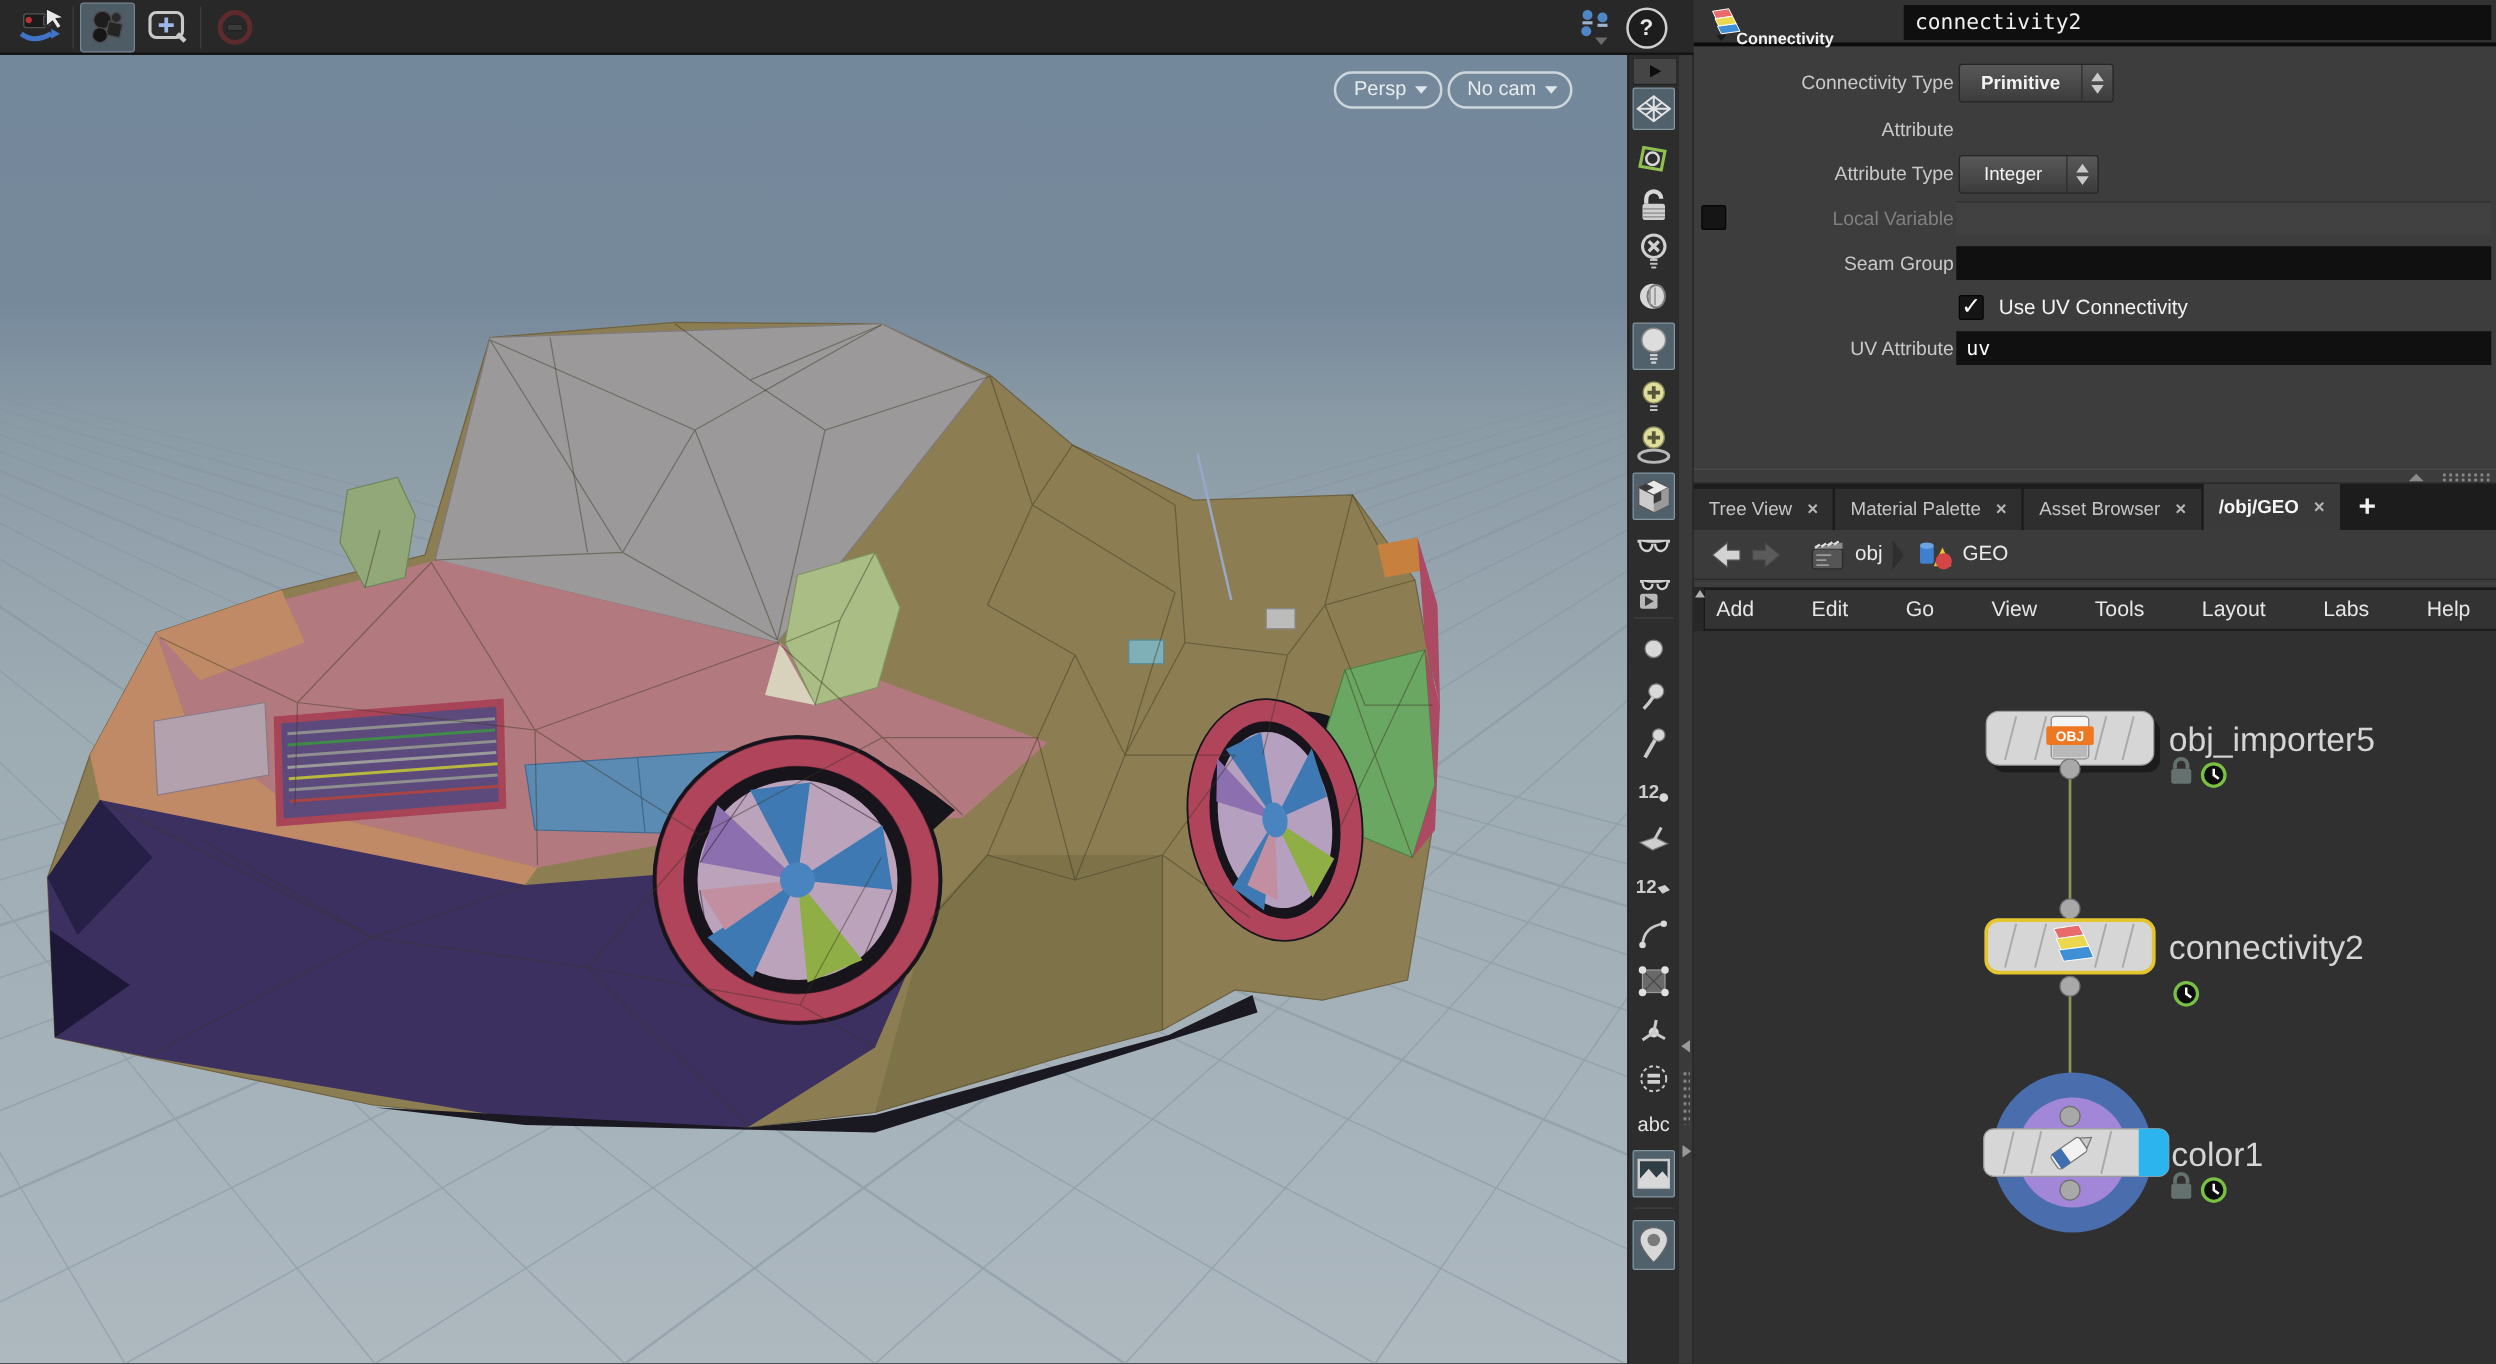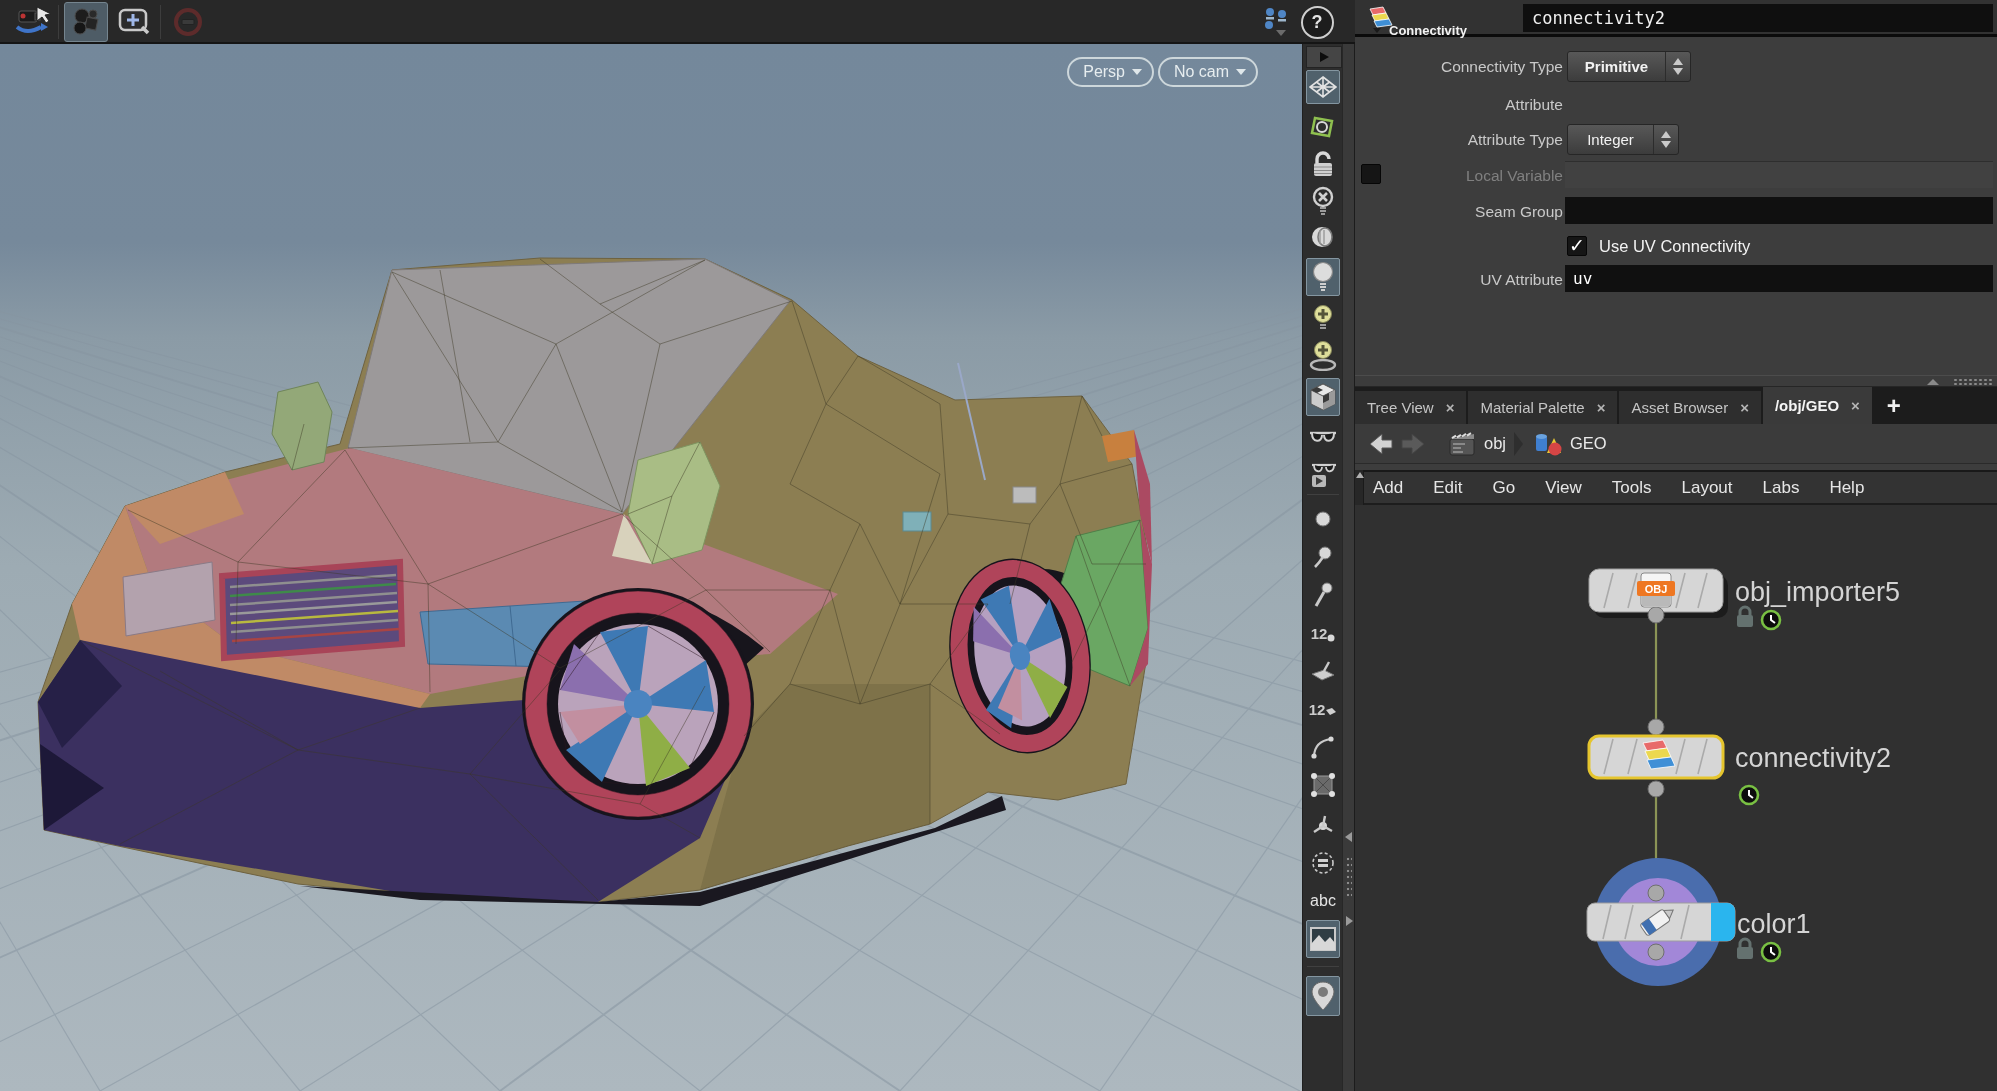--- a/index.html
+++ b/index.html
@@ -72,21 +72,21 @@
   .tab.active{height:37px;background:#3a3a3a;color:#f5f5f5;font-weight:bold;}
   .tab-add{height:37px;display:flex;align-items:center;padding:0 13px;color:#f0f0f0;font-size:24px;font-weight:bold;}
 
   
   #crumb{left:0;top:424px;width:642px;height:40px;background:#3b3b3b;border-bottom:1px solid #2a2a2a;box-sizing:border-box;display:flex;align-items:center;}
   .crumb-text{color:#eaeaea;font-size:16.5px;}
   .crumb-chev{width:0;height:0;border-top:12px solid transparent;border-bottom:12px solid transparent;border-left:9px solid #2e2e2e;margin:0 10px 0 8px;}
 
   
   #netmenu{left:0;top:470px;width:642px;height:35px;background:#333333;border-top:2px solid #191919;border-bottom:2px solid #1d1d1d;box-sizing:border-box;display:flex;align-items:center;padding-left:18px;}
-  #netmenu .mi{color:#e6e6e6;font-size:17px;margin-right:30px;}
+  #netmenu .mi{color:#e6e6e6;font-size:17px;margin-right:46px;}
   #netmenu-edge{left:0;top:470px;width:9px;height:35px;background:#272727;border-right:1px solid #1a1a1a;box-sizing:border-box;}
   #netmenu-edge .tri{position:absolute;left:1px;top:2px;width:0;height:0;border-left:4px solid transparent;border-right:4px solid transparent;border-bottom:6px solid #b0b0b0;}
 
   
   #network{left:0;top:505px;width:642px;height:586px;background:#303030;}
   .nodelabel{fill:#d4d4d4;font-size:27px;font-family:"Liberation Sans",sans-serif;}
 </style>
 </head>
 <body>
 

